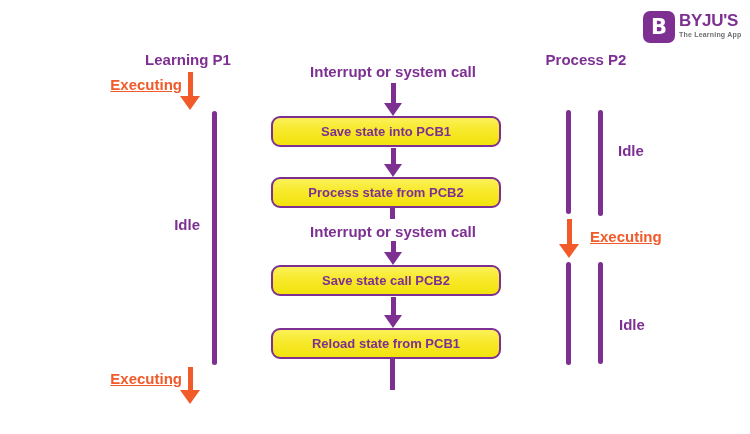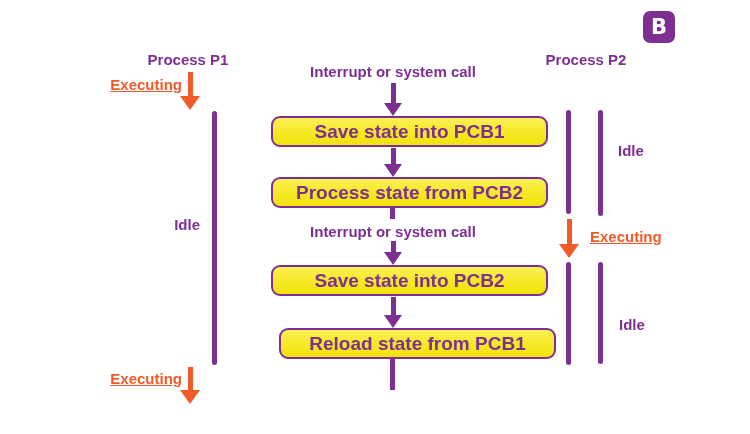--- a/index.html
+++ b/index.html
@@ -29,47 +29,51 @@
   
   .arr{position:absolute;width:18px;}
   .arr .shaft{position:absolute;left:50%;margin-left:-2.5px;width:5px;top:0;bottom:11px;background:var(--purple);}
   .arr .head{position:absolute;left:50%;margin-left:-9px;bottom:0;width:0;height:0;
     border-left:9px solid transparent;border-right:9px solid transparent;border-top:13px solid var(--purple);}
   .arr.orange{width:20px;}
   .arr.orange .shaft{background:var(--orange);bottom:12px;}
   .arr.orange .head{margin-left:-10px;border-left-width:10px;border-right-width:10px;border-top-width:14px;border-top-color:var(--orange);}
 
   
-  .pcb-box{position:absolute;left:271px;width:277px;height:31px;box-sizing:border-box;
+  .pcb-box{position:absolute;left:271px;width:230px;height:31px;box-sizing:border-box;
     border:2px solid var(--purple);border-radius:9px;
     background:linear-gradient(180deg,var(--yellow-light) 0%,#f7e92b 45%,var(--yellow-deep) 100%);
-    color:var(--purple);font-weight:bold;font-size:19px;
+    color:var(--purple);font-weight:bold;font-size:13px;
     display:flex;align-items:center;justify-content:center;white-space:nowrap;}
 
   
   .logo{position:absolute;left:643px;top:11px;display:flex;align-items:flex-start;}
   .logo-mark{width:32px;height:32px;border-radius:7px;background:var(--purple);
     display:flex;align-items:center;justify-content:center;color:#ffffff;
     font-weight:bold;font-size:21px;font-family:"DejaVu Sans", sans-serif;}
   .logo-text{margin-left:4px;padding-top:1px;}
   .logo-brand{color:var(--purple);font-weight:bold;font-size:17px;letter-spacing:-0.3px;line-height:1;}
   .logo-tagline{color:var(--tagline);font-size:7px;font-weight:bold;letter-spacing:.2px;margin-top:2px;}
 </style>
 </head>
 <body>
 
 <div class="stage">
 
-  <div class="lbl center" style="left:113px;top:52px;width:150px;">Process P1</div>
+  <div class="lbl center" style="left:113px;top:52px;width:150px;">Learning P1</div>
   <div class="lbl center" style="left:511px;top:52px;width:150px;">Process P2</div>
 
   <div class="logo">
     <div class="logo-mark">
         <span>B</span>
       </div>
+    <div class="logo-text">
+      <div class="logo-brand">BYJU'S</div>
+      <div class="logo-tagline">The Learning App</div>
+    </div>
   </div>
 
   <div class="lbl orange right" style="left:60px;top:77px;width:122px;">Executing</div>
   <div class="arr orange" style="left:180px;top:72px;height:38px;">
       <i class="shaft"></i>
       <i class="head"></i>
     </div>
   <div class="vline" style="left:212px;top:111px;height:254px;"></div>
   <div class="lbl right" style="left:140px;top:217px;width:60px;">Idle</div>
   <div class="lbl orange right" style="left:60px;top:371px;width:122px;">Executing</div>
@@ -92,27 +96,27 @@
 
   <div class="pcb-box" style="top:177px;">Process state from PCB2</div>
   <div class="stub" style="left:390px;top:208px;height:11px;"></div>
 
   <div class="lbl center" style="left:273px;top:224px;width:240px;">Interrupt or system call</div>
   <div class="arr" style="left:384px;top:241px;height:24px;">
       <i class="shaft"></i>
       <i class="head"></i>
     </div>
 
-  <div class="pcb-box" style="top:265px;">Save state into PCB2</div>
+  <div class="pcb-box" style="top:265px;">Save state call PCB2</div>
   <div class="arr" style="left:384px;top:297px;height:31px;">
       <i class="shaft"></i>
       <i class="head"></i>
     </div>
 
-  <div class="pcb-box" style="top:328px;margin-left:8px;">Reload state from PCB1</div>
+  <div class="pcb-box" style="top:328px;">Reload state from PCB1</div>
   <div class="stub" style="left:390px;top:359px;height:31px;"></div>
 
   <div class="vline" style="left:566px;top:110px;height:104px;"></div>
   <div class="vline" style="left:598px;top:110px;height:106px;"></div>
   <div class="lbl" style="left:618px;top:143px;">Idle</div>
 
   <div class="arr orange" style="left:559px;top:219px;height:39px;">
       <i class="shaft"></i>
       <i class="head"></i>
     </div>

